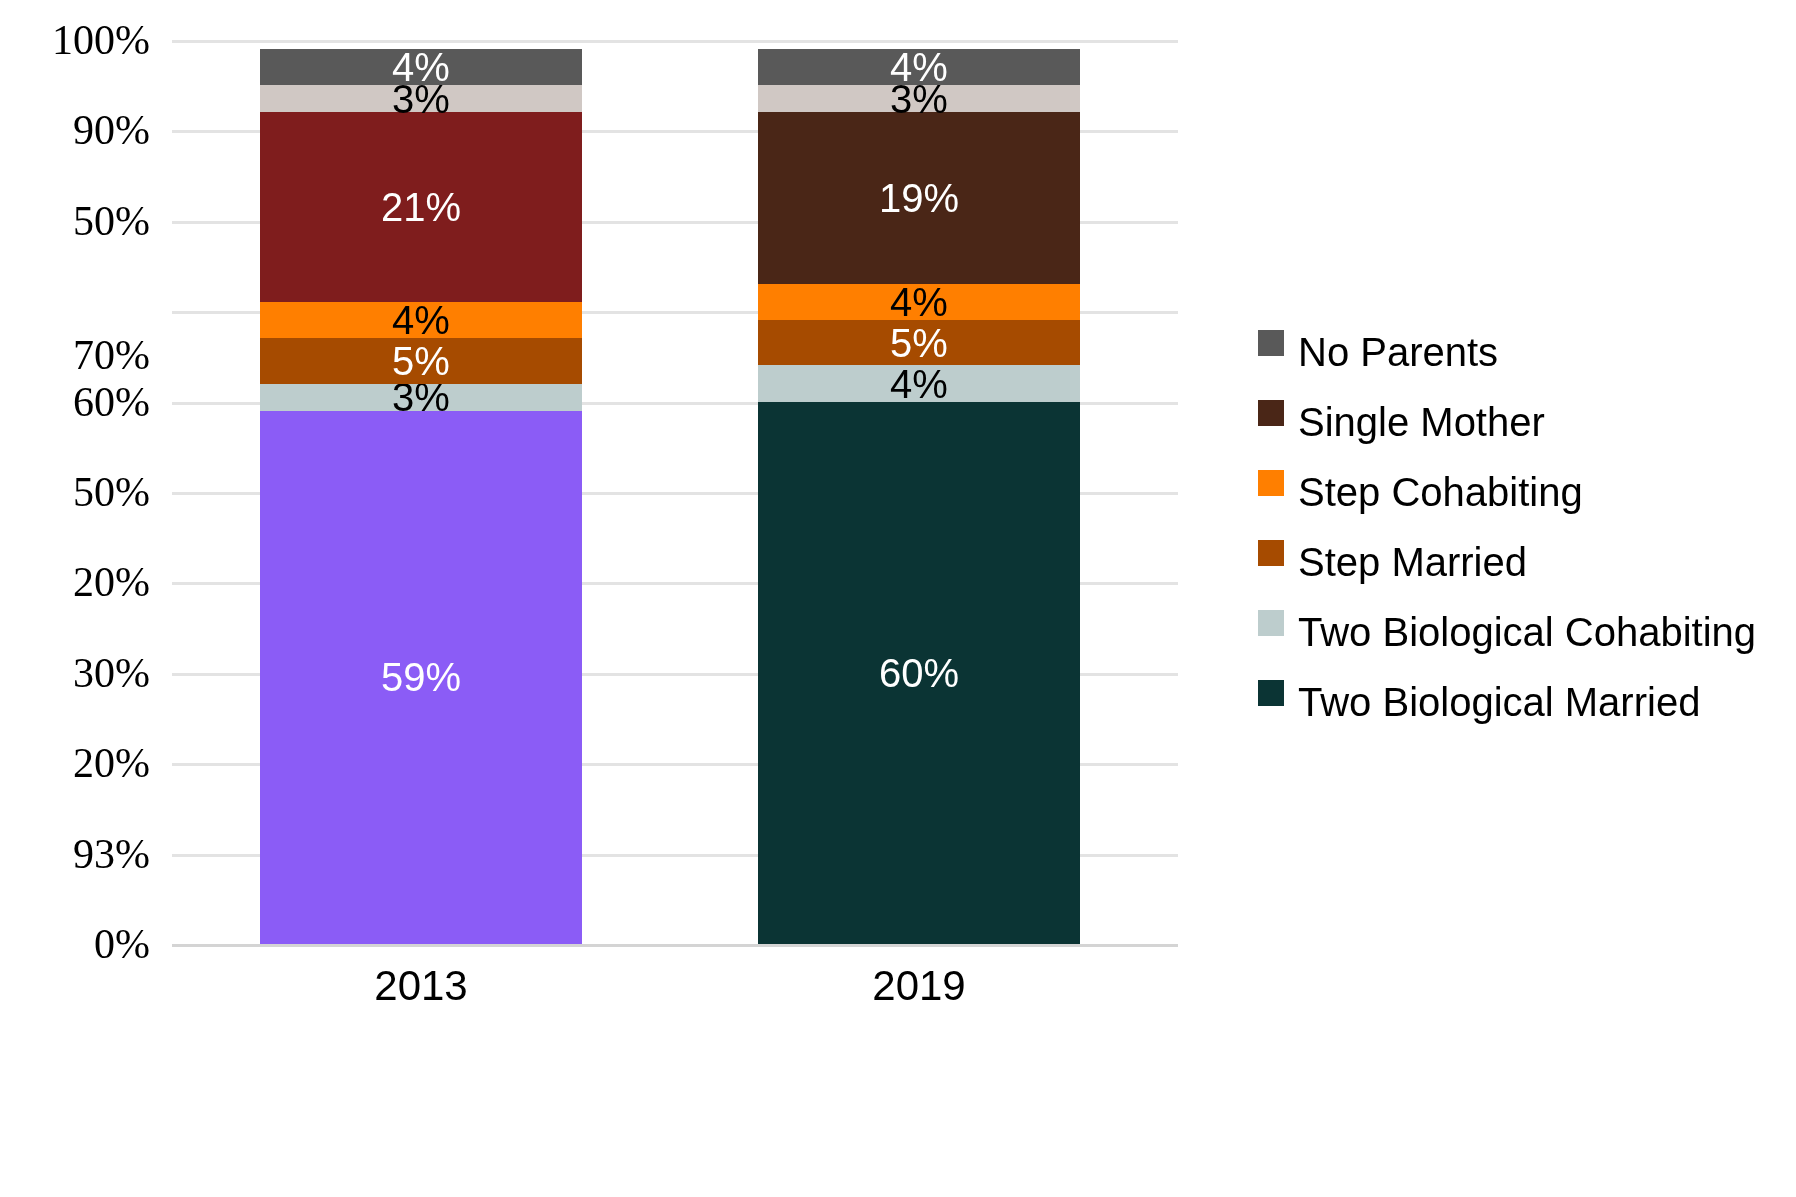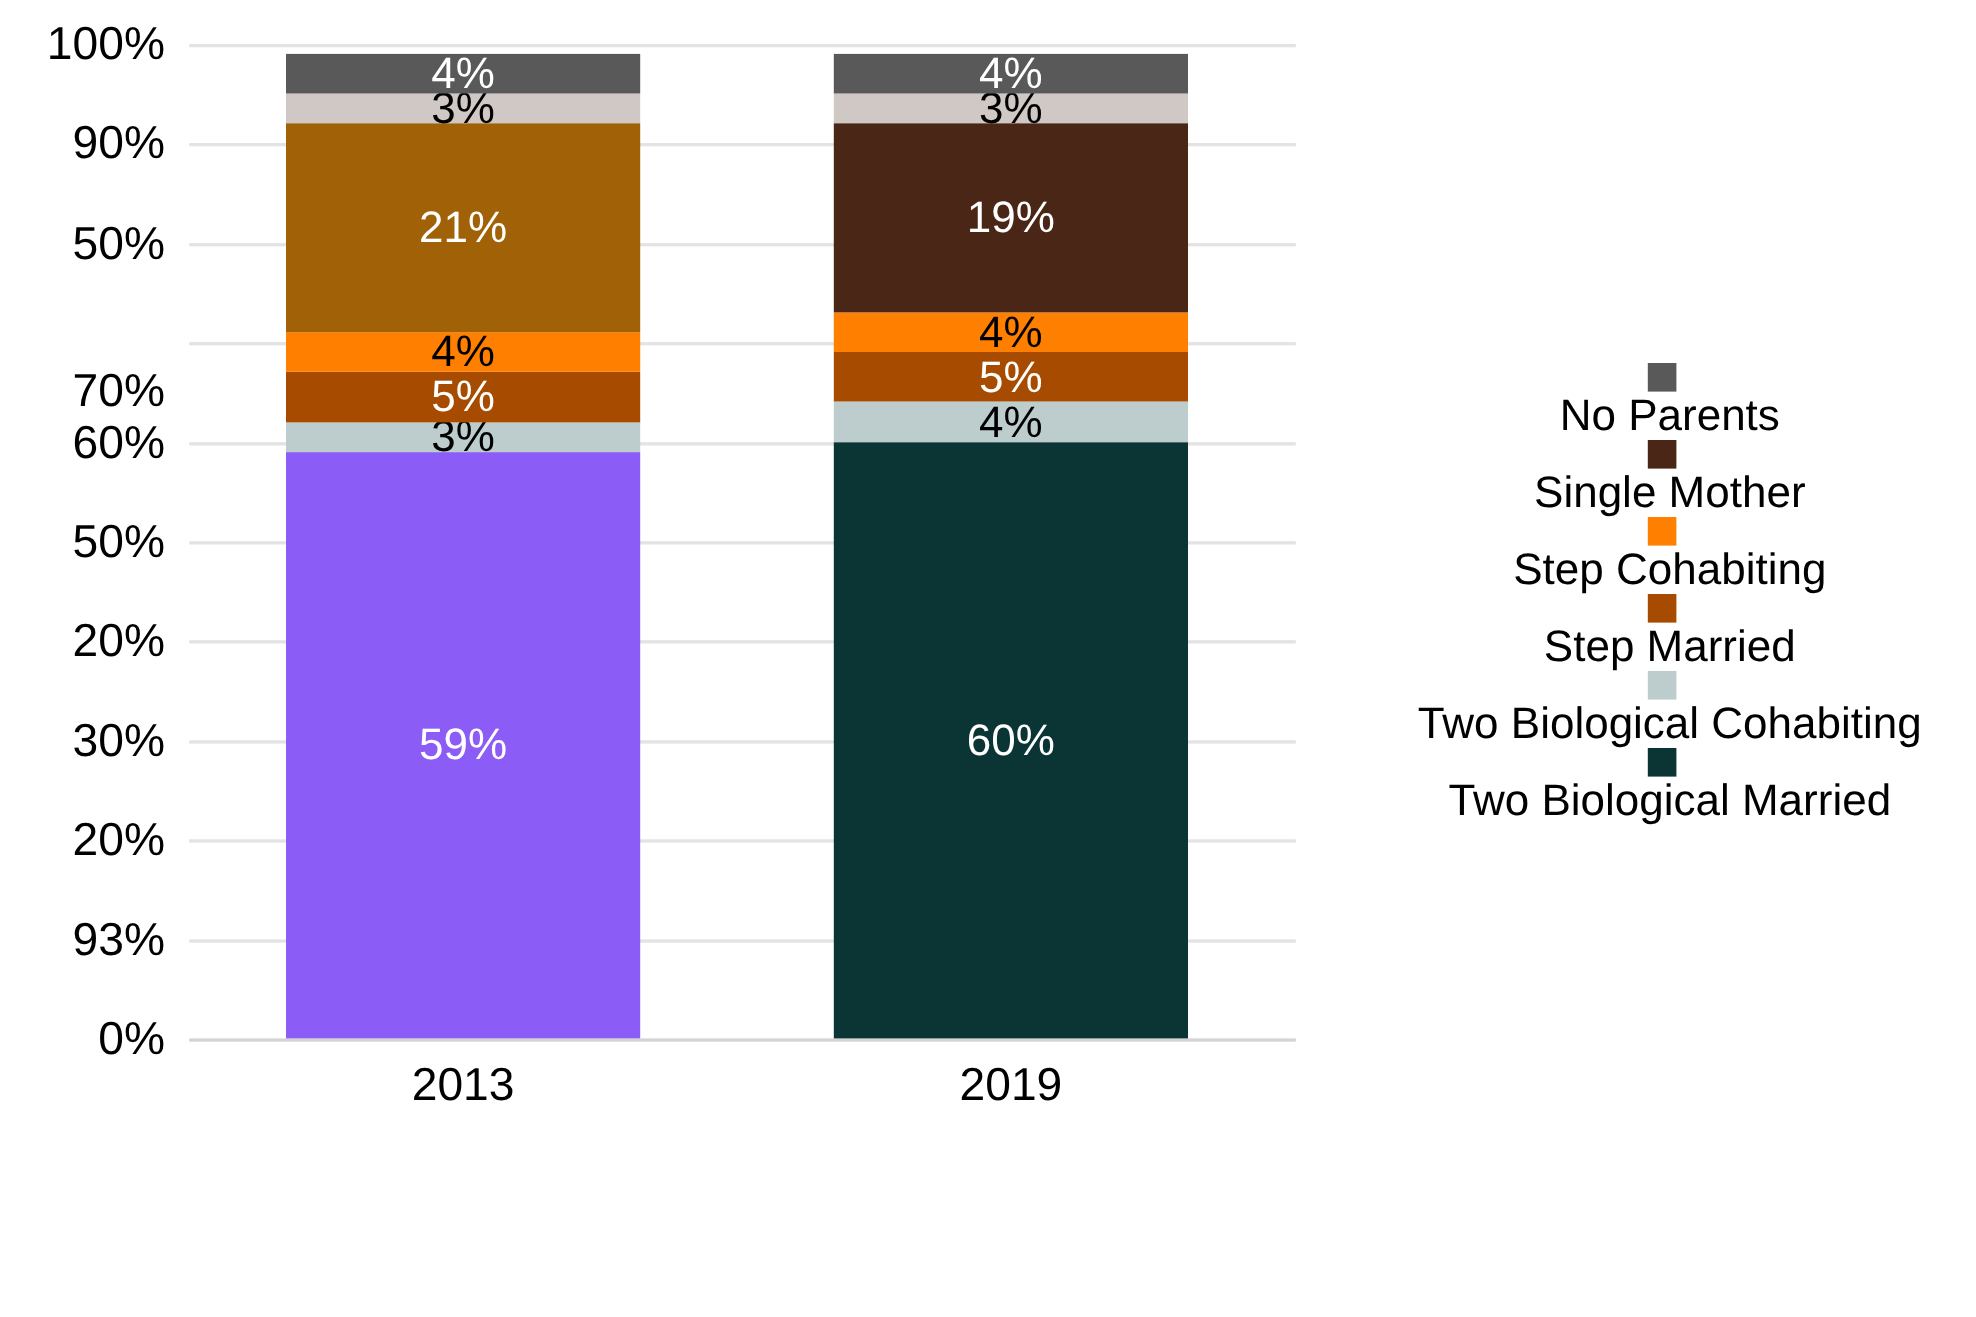--- a/index.html
+++ b/index.html
@@ -29,21 +29,21 @@
     top: 0;
     width: 160px;
     height: 1197px;
   }
   .y-tick-label {
     position: absolute;
     right: 10px;
     transform: translateY(-50%);
     font-size: 42px;
     color: #000000;
-    font-family: Liberation Sans, sans-serif;
+    font-family: Liberation Serif, serif;
     white-space: nowrap;
     text-align: right;
   }
 
   
   .gridlines {
     position: absolute;
     left: 172px;
     top: 40px;
     width: 1006px;
@@ -117,24 +117,23 @@
 
   
   .legend {
     position: absolute;
     left: 1258px;
     top: 330px;
     width: 520px;
   }
   .legend-item {
     display: flex;
-    align-items: center;
+    align-items: flex-start;
     height: 70px;
     margin-bottom: 0px;
-    flex-direction: column;
   }
   .legend-swatch {
     width: 26px;
     height: 26px;
     flex: 0 0 26px;
     margin-right: 14px;
   }
   .legend-label {
     font-size: 40px;
     color: #000000;
@@ -182,21 +181,21 @@
         </div>
         <div class="segment" style="background: rgb(189, 205, 205); height: 3%;">
           <span class="segment-label" style="color: rgb(0, 0, 0);">3%</span>
         </div>
         <div class="segment" style="background: rgb(166, 75, 0); height: 5%;">
           <span class="segment-label" style="color: rgb(255, 255, 255);">5%</span>
         </div>
         <div class="segment" style="background: rgb(255, 127, 0); height: 4%;">
           <span class="segment-label" style="color: rgb(0, 0, 0);">4%</span>
         </div>
-        <div class="segment" style="background: #a16207; height: 21%;">
+        <div class="segment" style="background: #7f1d1d; height: 21%;">
           <span class="segment-label" style="color: rgb(255, 255, 255);">21%</span>
         </div>
         <div class="segment" style="background: rgb(208, 200, 196); height: 3%;">
           <span class="segment-label" style="color: rgb(0, 0, 0);">3%</span>
         </div>
         <div class="segment" style="background: rgb(89, 89, 89); height: 4%;">
           <span class="segment-label" style="color: rgb(255, 255, 255);">4%</span>
         </div>
       </div>
     <div class="bar bar-2019">

